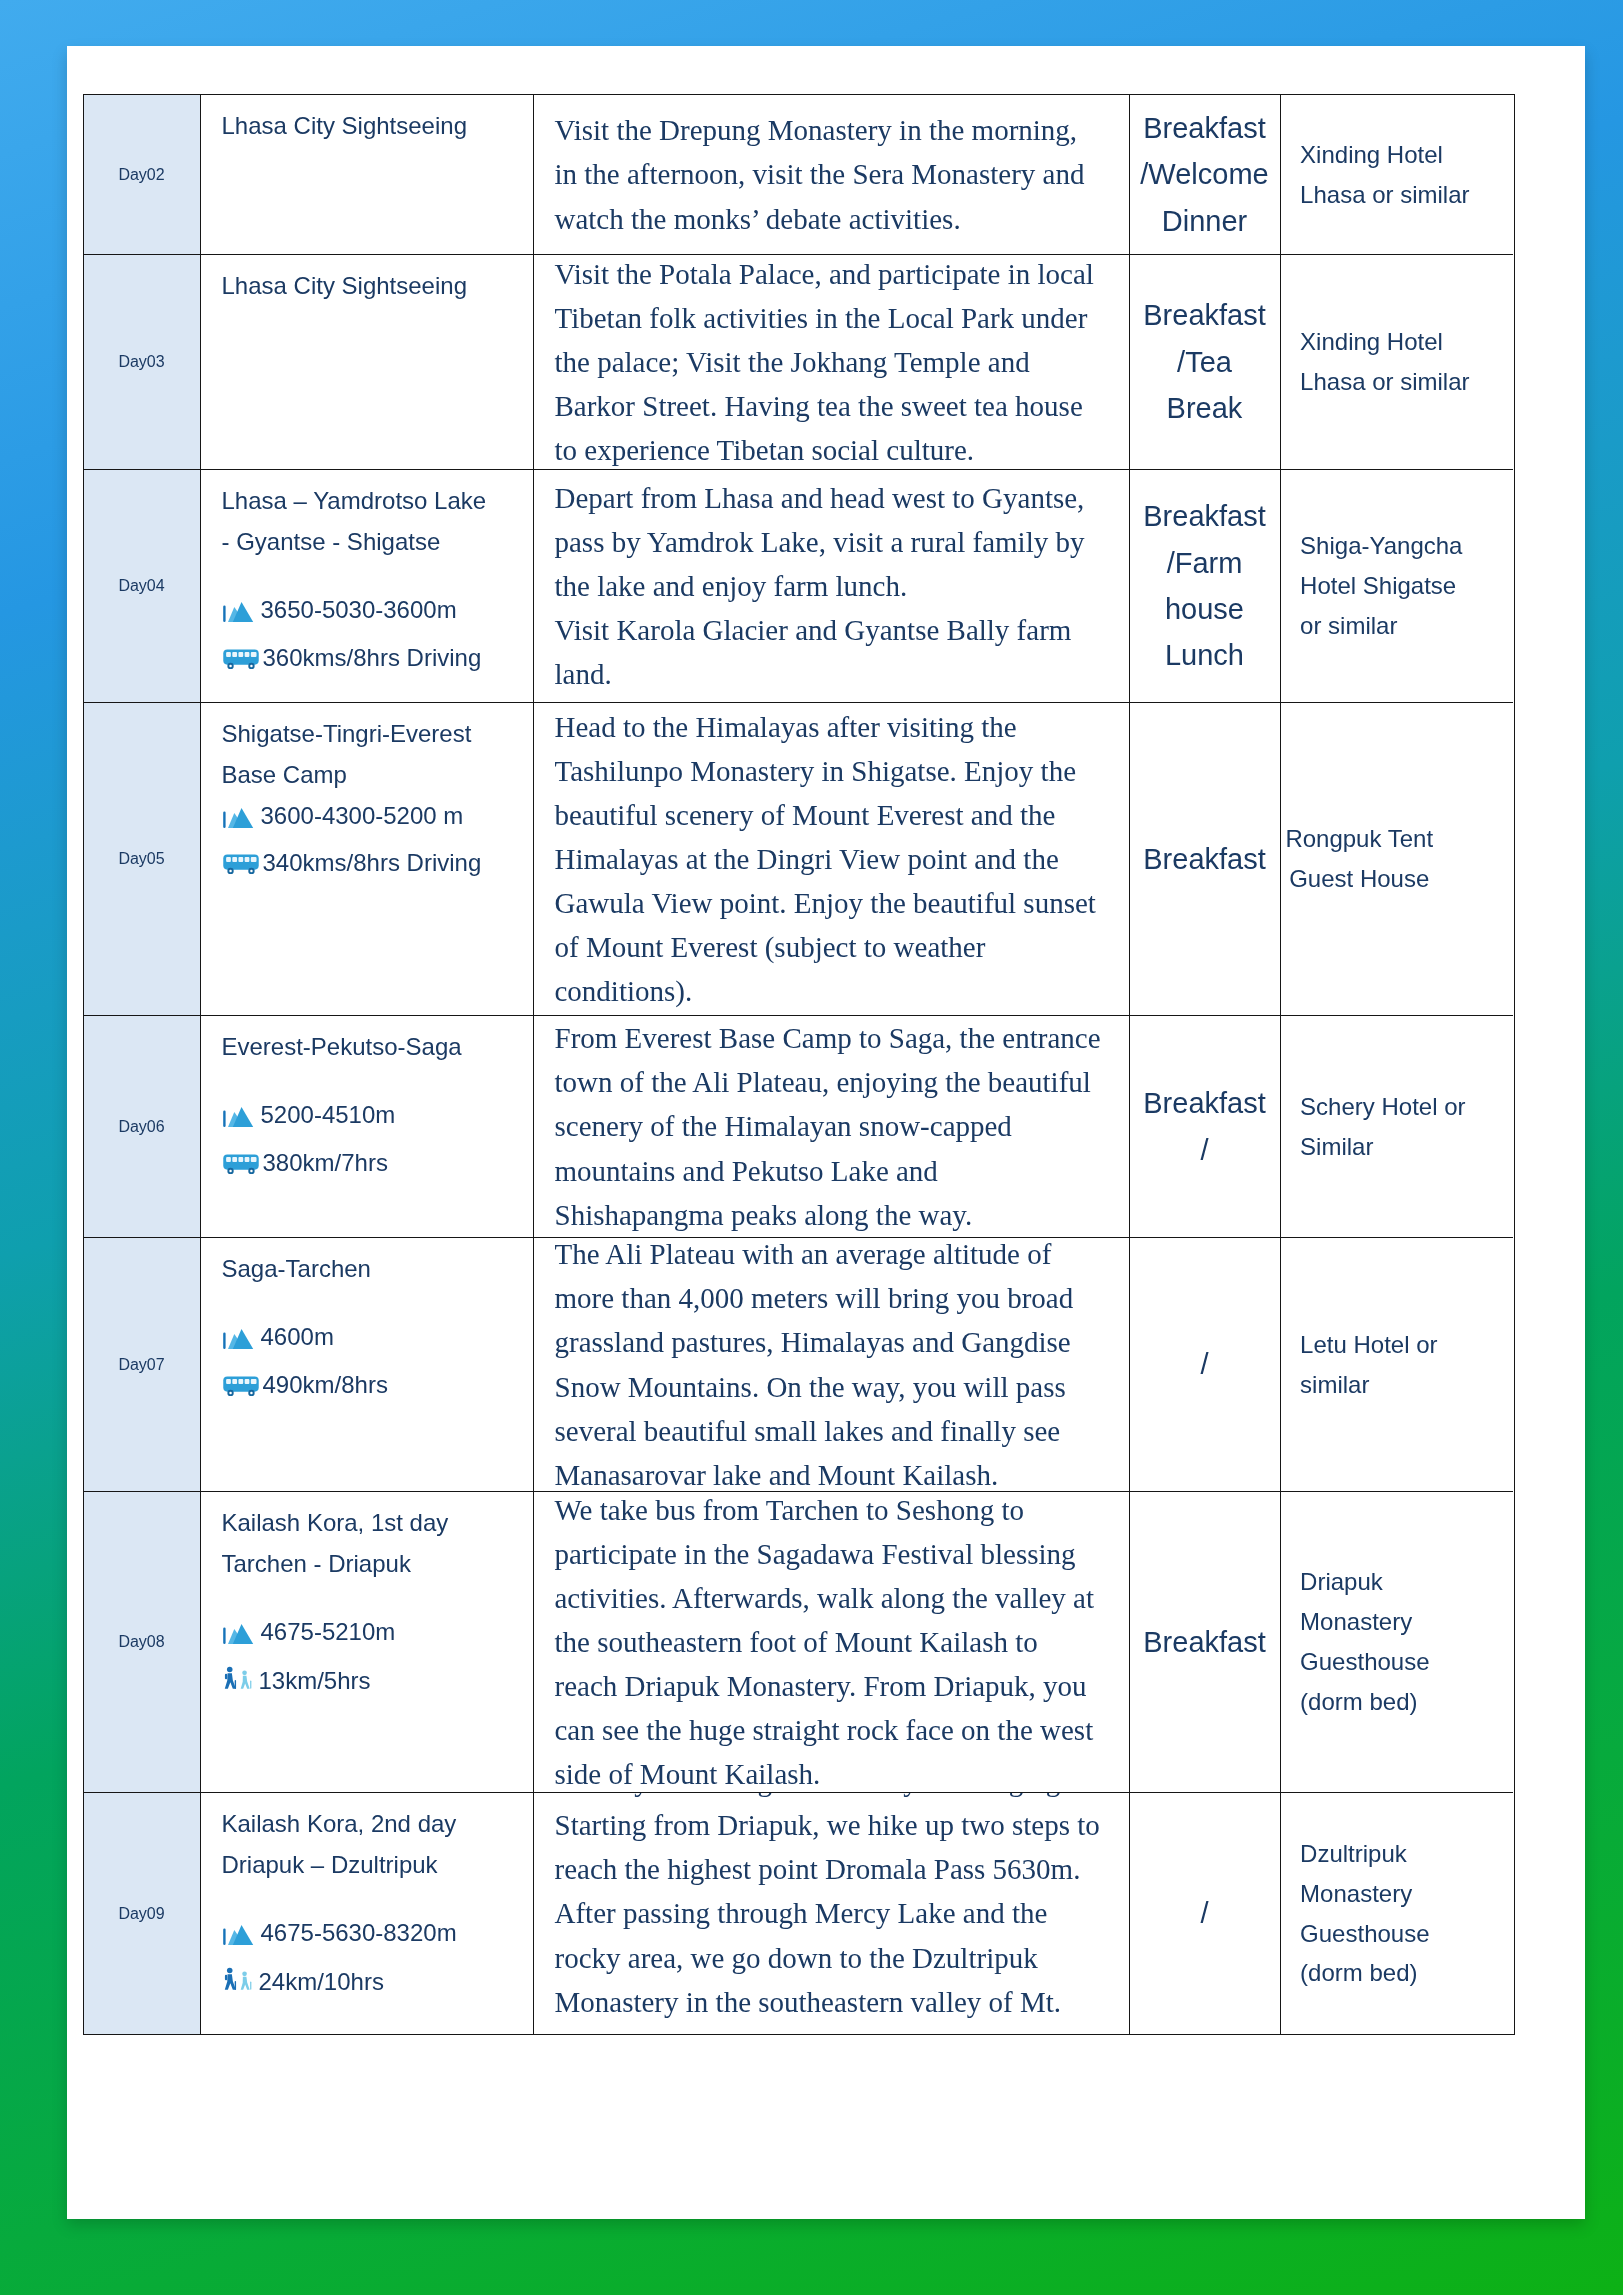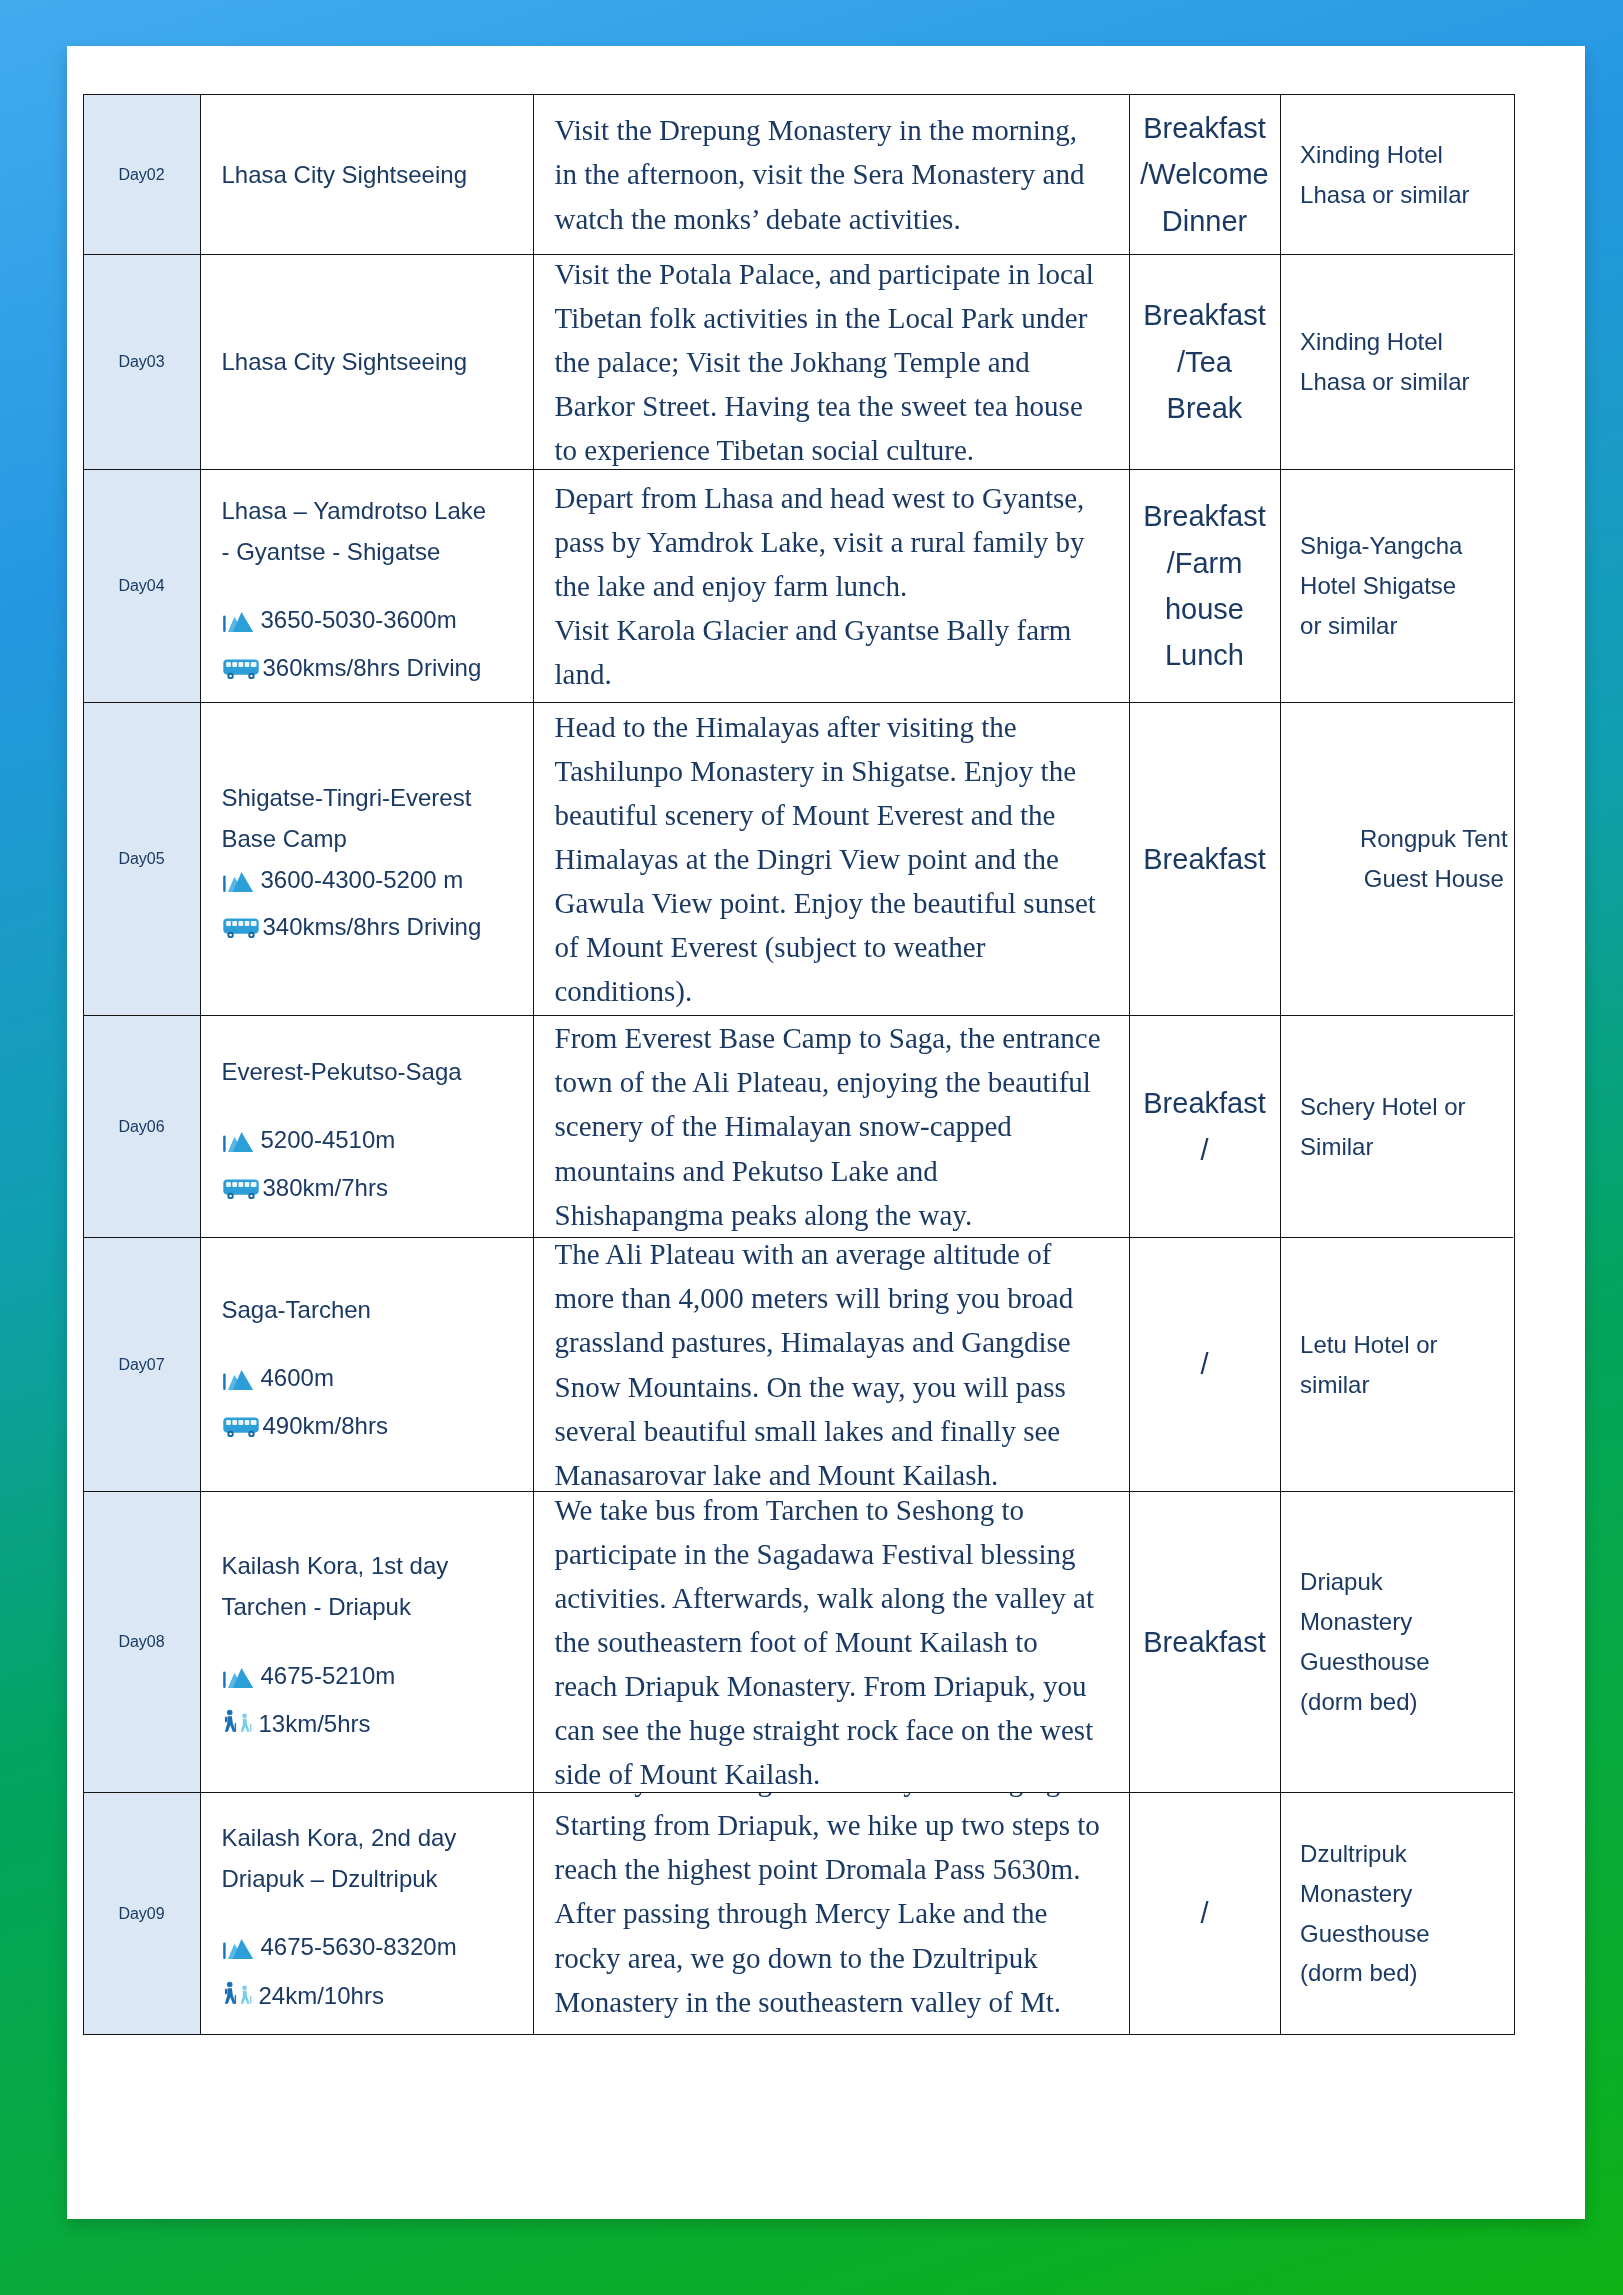--- a/index.html
+++ b/index.html
@@ -32,41 +32,41 @@
     box-sizing:border-box;overflow:hidden;
   }
   .cell:last-child{border-right:none}
   .trow:last-child .cell{border-bottom:none}
 
   .day{
     background:#dbe7f4;display:flex;align-items:center;justify-content:center;
     font-size:16px;
   }
   .route{
-    display:flex;flex-direction:column;justify-content:center;
+    display:flex;flex-direction:column;
     padding:9.8px 11.5px 9.8px 21px;font-size:24px;
   }
   .route-title{white-space:pre-line;line-height:1.72;}
   .route-stats{margin-top:34px;display:flex;flex-direction:column;gap:19.6px;}
   .trow:nth-child(4) .route-stats{margin-top:6.5px;}
   .stat{display:flex;align-items:center;gap:3px;}
   .stat .icon svg{display:block;}
   .desc{
     display:flex;flex-direction:column;justify-content:center;
     padding:11.5px 23px 11.5px 21px;font-size:29px;line-height:1.52;white-space:pre-line;font-family:Liberation Serif, serif;
   }
   .meals{
     display:flex;align-items:center;justify-content:center;text-align:center;
     font-size:29px;line-height:1.6;white-space:pre-line;padding:0 4.9px;
   }
   .hotel{
     display:flex;flex-direction:column;justify-content:center;
     font-size:24px;line-height:1.66;white-space:pre-line;padding:0 9.8px 0 19.6px;
   }
-  .trow:nth-child(4) .hotel{align-items:flex-end;text-align:center;padding:0 4.9px;}
+  .trow:nth-child(4) .hotel{align-items:flex-start;text-align:center;padding:0 4.9px;}
 </style>
 </head>
 <body>
 
 <div class="page">
   <div class="itable">
 
     <div class="trow">
       <div class="cell day">
           <span>Day02</span>

